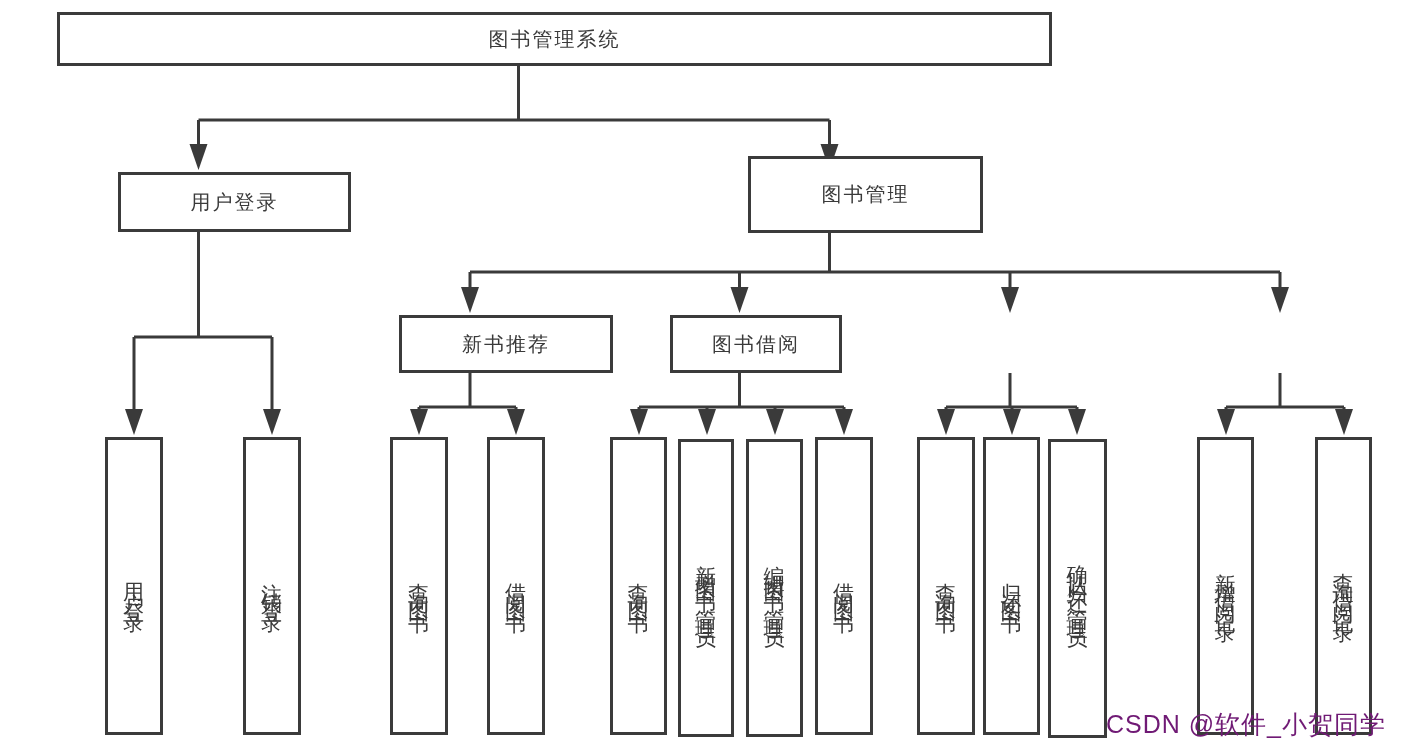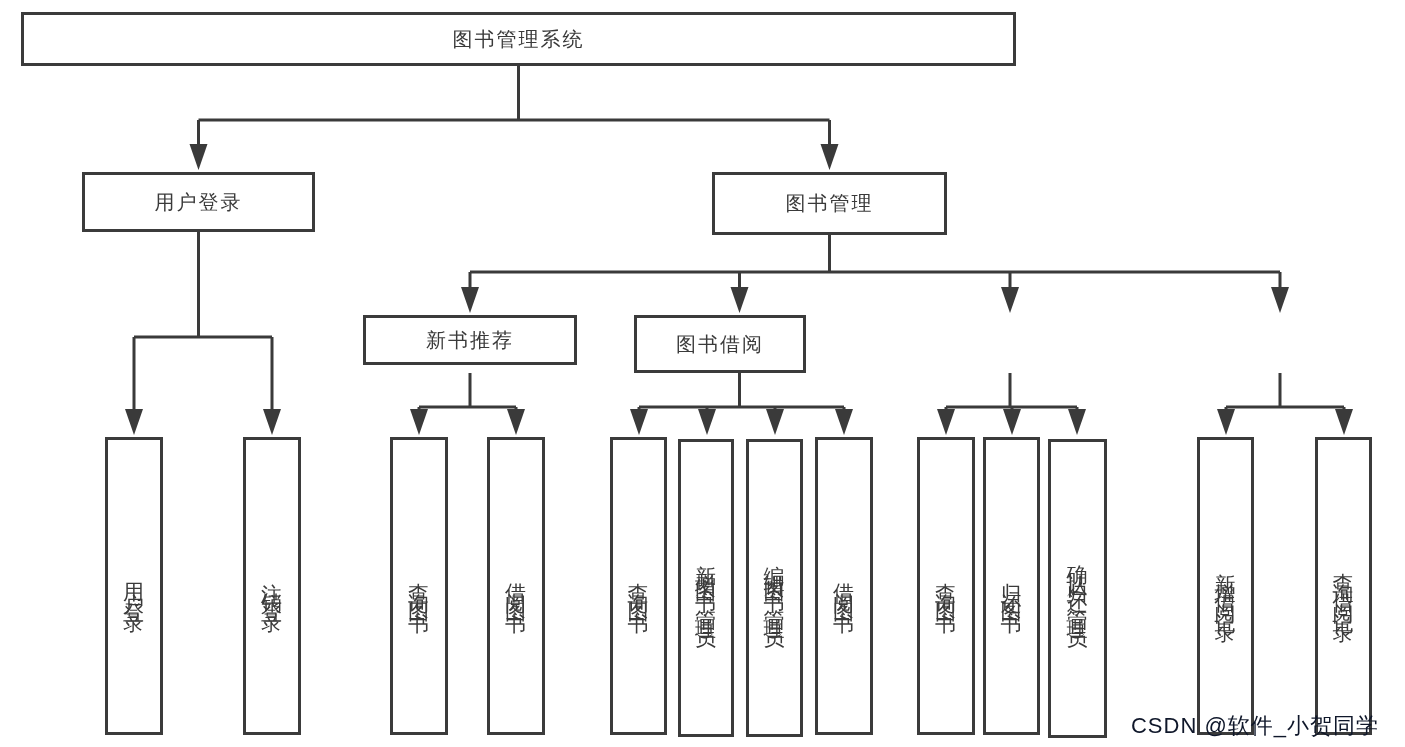--- a/index.html
+++ b/index.html
@@ -24,39 +24,40 @@
     color: #3a3a3a;
     display: flex;
     align-items: center;
     justify-content: center;
     z-index: 2;
   }
   .node.h {
     font-size: 20px;
     letter-spacing: 2px;
     white-space: nowrap;
+    margin-left: 36px;
   }
   .node.v span {
     writing-mode: vertical-rl;
     text-orientation: mixed;
     font-size: 21px;
     letter-spacing: 10px;
     line-height: 1;
   }
   .node.v.long span {
     letter-spacing: 9px;
   }
   #watermark {
     position: absolute;
-    right: 26px;
+    right: 19px;
     bottom: 6px;
     z-index: 5;
-    font-size: 22px;
+    font-size: 25px;
     letter-spacing: 1px;
-    color: #0f172a;
+    color: #701a75;
     white-space: nowrap;
   }
 </style>
 </head>
 <body>
 
 <div id="stage">
 
   <svg id="wires" width="1405" height="747" viewBox="0 0 1405 747">
     <g stroke="#3a3a3a" stroke-width="3" fill="none">
@@ -98,25 +99,25 @@
     </g>
   </svg>
 
   <div class="node h" style="left:21px; top:12px; width:995px; height:54px">
     <span>图书管理系统</span>
   </div>
 
   <div class="node h" style="left:82px; top:172px; width:233px; height:60px">
     <span>用户登录</span>
   </div>
-  <div class="node h" style="left:712px; top:172px; width:235px; height:63px">
+  <div class="node h" style="left:712px; top:156px; width:235px; height:77px">
     <span>图书管理</span>
   </div>
 
-  <div class="node h" style="left:363px; top:315px; width:214px; height:50px">
+  <div class="node h" style="left:363px; top:315px; width:214px; height:58px">
     <span>新书推荐</span>
   </div>
   <div class="node h" style="left:634px; top:315px; width:172px; height:58px">
     <span>图书借阅</span>
   </div>
 
   <div class="node v" style="left:105px; top:437px; width:58px; height:298px">
     <span>用户登录</span>
   </div>
   <div class="node v" style="left:243px; top:437px; width:58px; height:298px">

